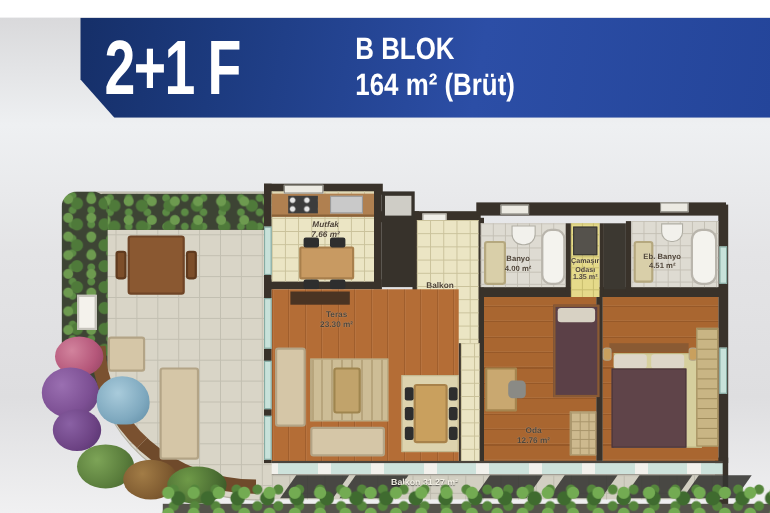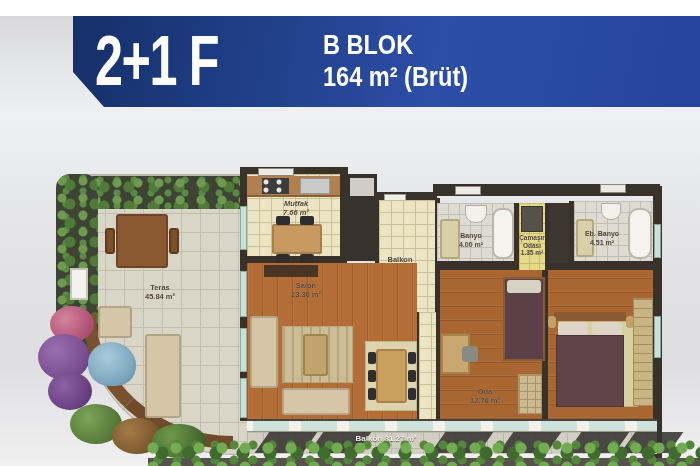--- a/index.html
+++ b/index.html
@@ -80,24 +80,20 @@
     <div class="bush" style="left:112px;top:282px;width:50px;height:36px;background:radial-gradient(circle at 35% 35%,#a27c46,#7e5a30 60%,#5c3f20);"></div>
     <div class="bush" style="left:152px;top:288px;width:54px;height:34px;background:radial-gradient(circle at 35% 35%,#6f9a48,#4d7034 60%,#365223);"></div>
     <div class="abs" style="left:88px;top:206px;width:48px;height:44px;border-radius:55% 60% 50% 52%;
                 background:radial-gradient(circle at 40% 35%,#a9cbdb,#7fa9bf 60%,#5d8aa3);"></div>
     <div class="furn" style="left:116px;top:78px;width:52px;height:54px;background:#8a5831;border-color:#6f4426;"></div>
     <div class="furn" style="left:105px;top:92px;width:10px;height:26px;background:#7c4e2a;border-color:#5f3a1e;"></div>
     <div class="furn" style="left:169px;top:92px;width:10px;height:26px;background:#7c4e2a;border-color:#5f3a1e;"></div>
     <div class="abs" style="left:70px;top:132px;width:18px;height:32px;background:#f4f2ec;border:2px solid #c6c4bc;box-sizing:border-box;"></div>
     <div class="furn" style="left:98px;top:170px;width:34px;height:32px;"></div>
     <div class="furn" style="left:145px;top:198px;width:36px;height:84px;"></div>
-    <div class="rlabel" style="left:120px;top:148px;width:80px;">
-      <div>Teras</div>
-      <div>45.84 m²</div>
-    </div>
 
     <div class="wall" style="left:240px;top:31px;width:7px;height:254px;"></div>
     <div class="wall" style="left:240px;top:31px;width:108px;height:10px;"></div>
     <div class="wall" style="left:345px;top:56px;width:92px;height:10px;"></div>
     <div class="wall" style="left:433px;top:48px;width:227px;height:12px;"></div>
     <div class="wall" style="left:653px;top:50px;width:9px;height:235px;"></div>
     <div class="wall" style="left:650px;top:280px;width:12px;height:48px;"></div>
     <div class="wall" style="left:340px;top:35px;width:7px;height:92px;"></div>
     <div class="wall" style="left:243px;top:118px;width:104px;height:9px;"></div>
     <div class="wall" style="left:375px;top:56px;width:6px;height:72px;"></div>
@@ -144,21 +140,21 @@
     <div class="furn" style="left:282px;top:252px;width:68px;height:27px;"></div>
     <div class="abs" style="left:365px;top:205px;width:52px;height:70px;background:#ddd3ae;border:1px solid #c2b88f;box-sizing:border-box;"></div>
     <div class="furn" style="left:376px;top:213px;width:31px;height:54px;background:#c9a05e;border-color:#a8824a;"></div>
     <div class="abs" style="left:368px;top:216px;width:8px;height:12px;background:#2e2e2e;border-radius:2px;"></div>
     <div class="abs" style="left:368px;top:234px;width:8px;height:12px;background:#2e2e2e;border-radius:2px;"></div>
     <div class="abs" style="left:368px;top:252px;width:8px;height:12px;background:#2e2e2e;border-radius:2px;"></div>
     <div class="abs" style="left:408px;top:216px;width:8px;height:12px;background:#2e2e2e;border-radius:2px;"></div>
     <div class="abs" style="left:408px;top:234px;width:8px;height:12px;background:#2e2e2e;border-radius:2px;"></div>
     <div class="abs" style="left:408px;top:252px;width:8px;height:12px;background:#2e2e2e;border-radius:2px;"></div>
     <div class="rlabel" style="left:271px;top:146px;width:70px;">
-      <div>Salon</div>
+      <div>Teras</div>
       <div>23.30 m²</div>
     </div>
 
     <div class="win-v" style="left:240px;top:70px;width:7px;height:44px;"></div>
     <div class="win-v" style="left:240px;top:135px;width:7px;height:46px;"></div>
     <div class="win-v" style="left:240px;top:192px;width:7px;height:44px;"></div>
     <div class="win-v" style="left:240px;top:242px;width:7px;height:40px;"></div>
     <div class="win-h" style="left:258px;top:32px;width:36px;height:8px;"></div>
     <div class="win-h" style="left:455px;top:50px;width:26px;height:9px;"></div>
     <div class="win-h" style="left:600px;top:48px;width:26px;height:9px;"></div>

